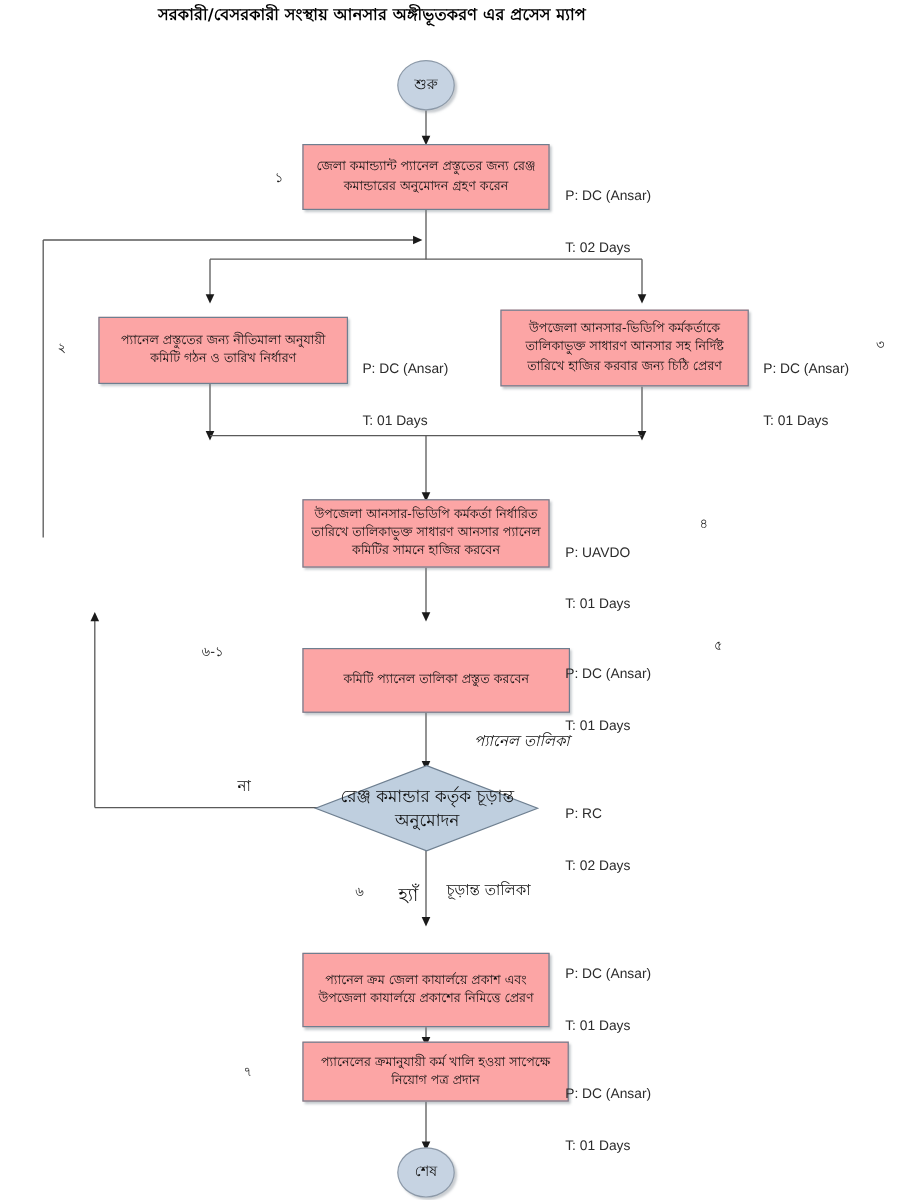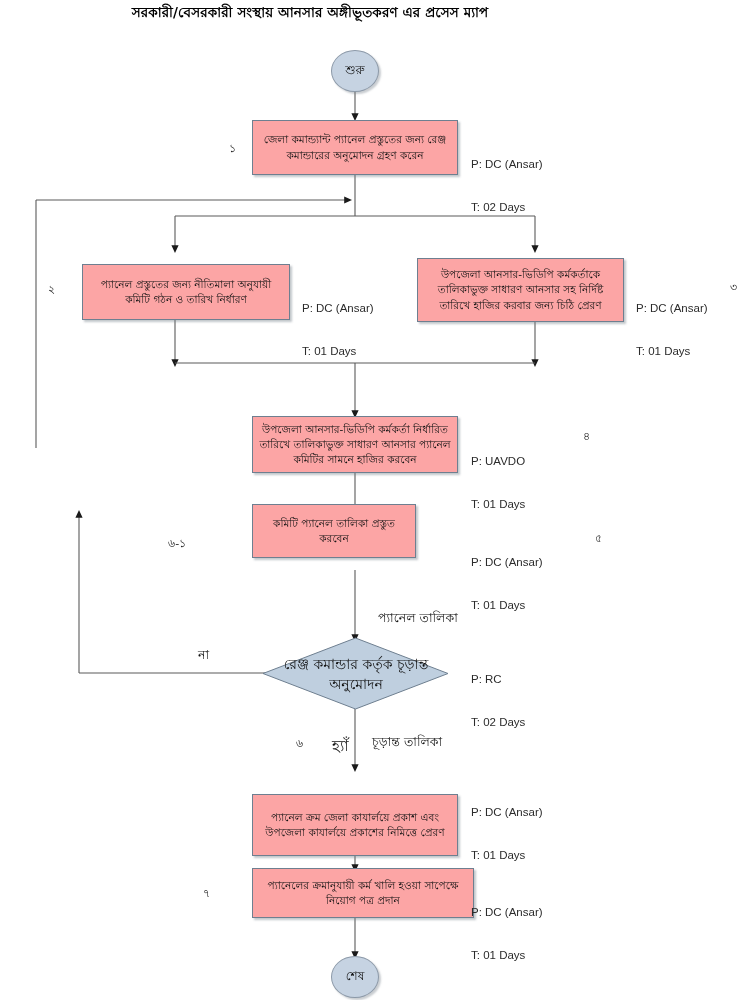--- a/index.html
+++ b/index.html
@@ -153,21 +153,21 @@
 
   <div class="node" style="left:252px;top:416px;width:206px;height:57px;">
     <span>উপজেলা আনসার-ভিডিপি কর্মকর্তা নির্ধারিত তারিখে তালিকাভুক্ত সাধারণ আনসার প্যানেল কমিটির সামনে হাজির করবেন</span>
   </div>
   <div class="meta" style="left:471px;top:425px;">
     <div>P: UAVDO</div>
     <div>T: 01 Days</div>
   </div>
   <div class="marker" style="left:583px;top:428px;">৪</div>
 
-  <div class="node" style="left:252px;top:504px;width:164px;height:54px;align-items:center;">
+  <div class="node" style="left:252px;top:540px;width:223px;height:54px;align-items:center;">
     <span>কমিটি প্যানেল তালিকা প্রস্তুত করবেন</span>
   </div>
   <div class="meta" style="left:471px;top:526px;">
     <div>P: DC (Ansar)</div>
     <div>T: 01 Days</div>
   </div>
   <div class="marker" style="left:595px;top:530px;">৫</div>
 
   <div class="marker" style="left:168px;top:496px;margin-top:39px;">৬-১</div>
 
@@ -179,21 +179,21 @@
               font-family:'DejaVu Sans','Liberation Sans',sans-serif;font-size:14px;
               line-height:1.45;color:#111;">
     <span>রেঞ্জ কমান্ডার কর্তৃক চূড়ান্ত অনুমোদন</span>
   </div>
   <div class="meta" style="left:471px;top:643px;">
     <div>P: RC</div>
     <div>T: 02 Days</div>
   </div>
   <div class="marker" style="left:296px;top:735px;">৬</div>
 
-  <div class="edgelabel big" style="left:378px;top:609px;">প্যানেল তালিকা</div>
+  <div class="edgelabel big" style="left:395px;top:609px;font-style:italic;">প্যানেল তালিকা</div>
   <div class="edgelabel big" style="left:198px;top:646px;">না</div>
   <div class="edgelabel" style="left:332px;top:734px;">হ্যাঁ</div>
   <div class="edgelabel big" style="left:372px;top:733px;">চূড়ান্ত তালিকা</div>
 
   <div class="node" style="left:252px;top:794px;width:206px;height:62px;">
     <span>প্যানেল ক্রম জেলা কাযার্লয়ে প্রকাশ এবং উপজেলা কাযার্লয়ে প্রকাশের নিমিত্তে প্রেরণ</span>
   </div>
   <div class="meta" style="left:471px;top:776px;">
     <div>P: DC (Ansar)</div>
     <div>T: 01 Days</div>

